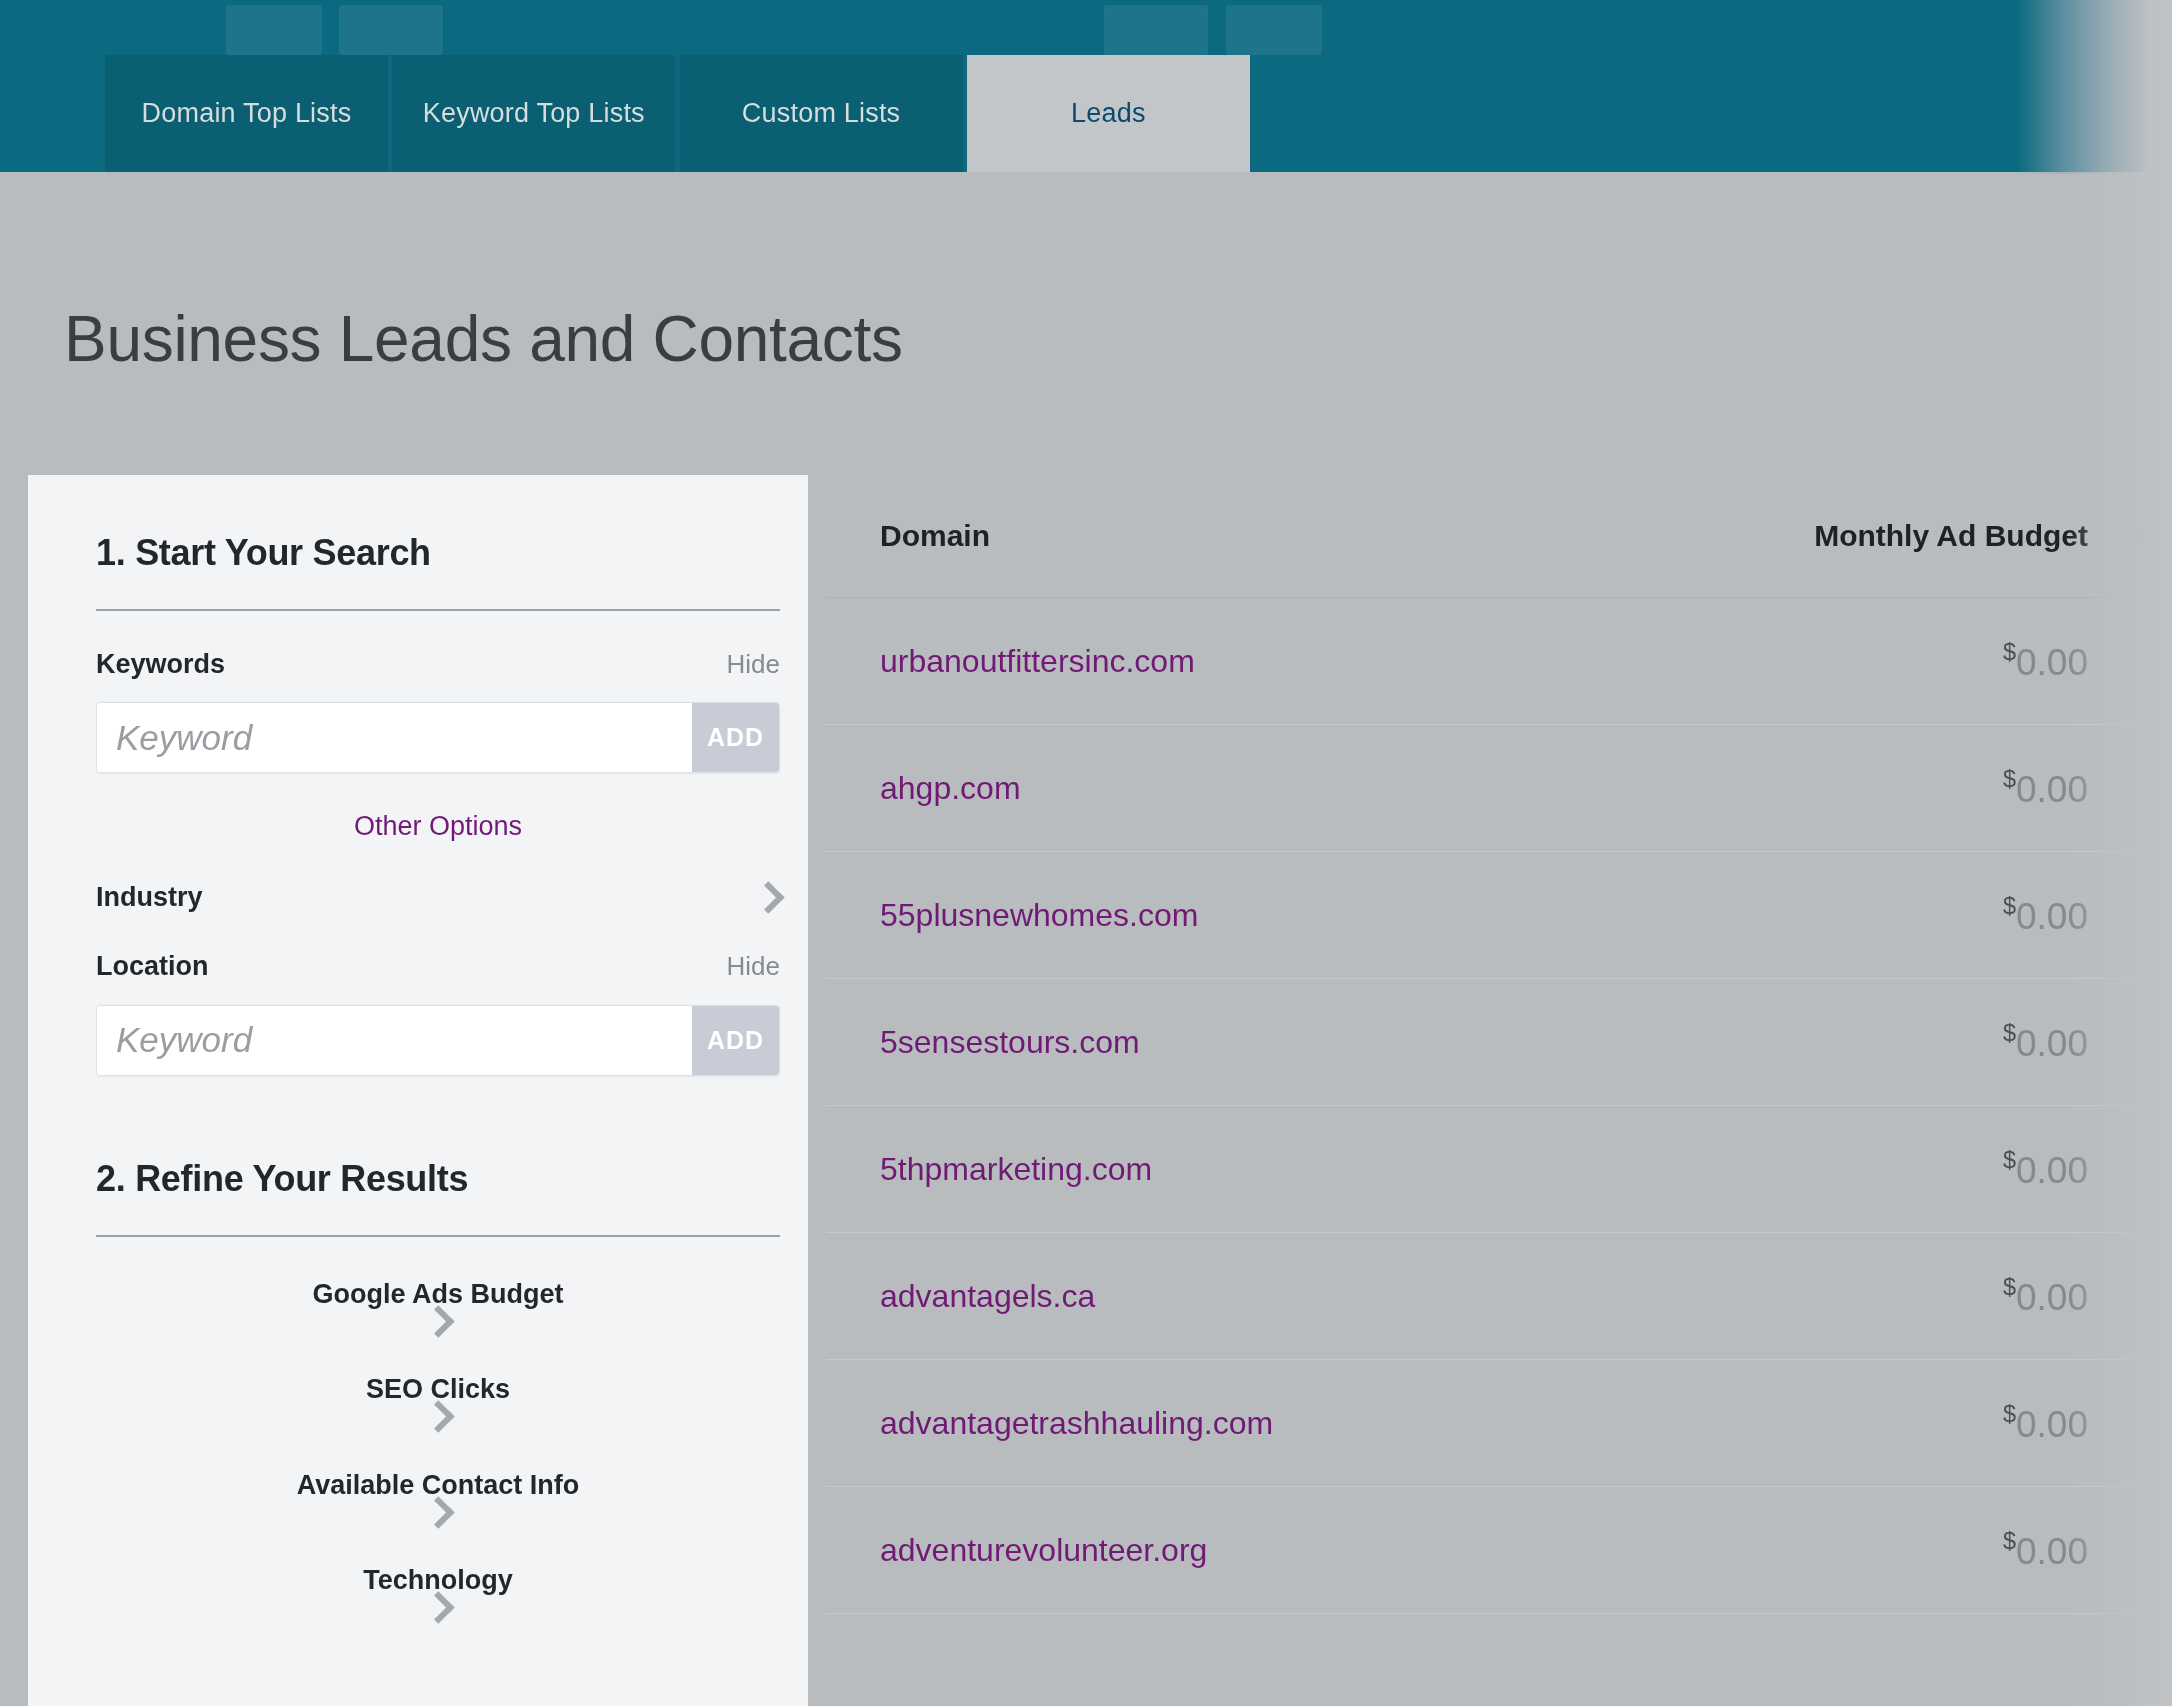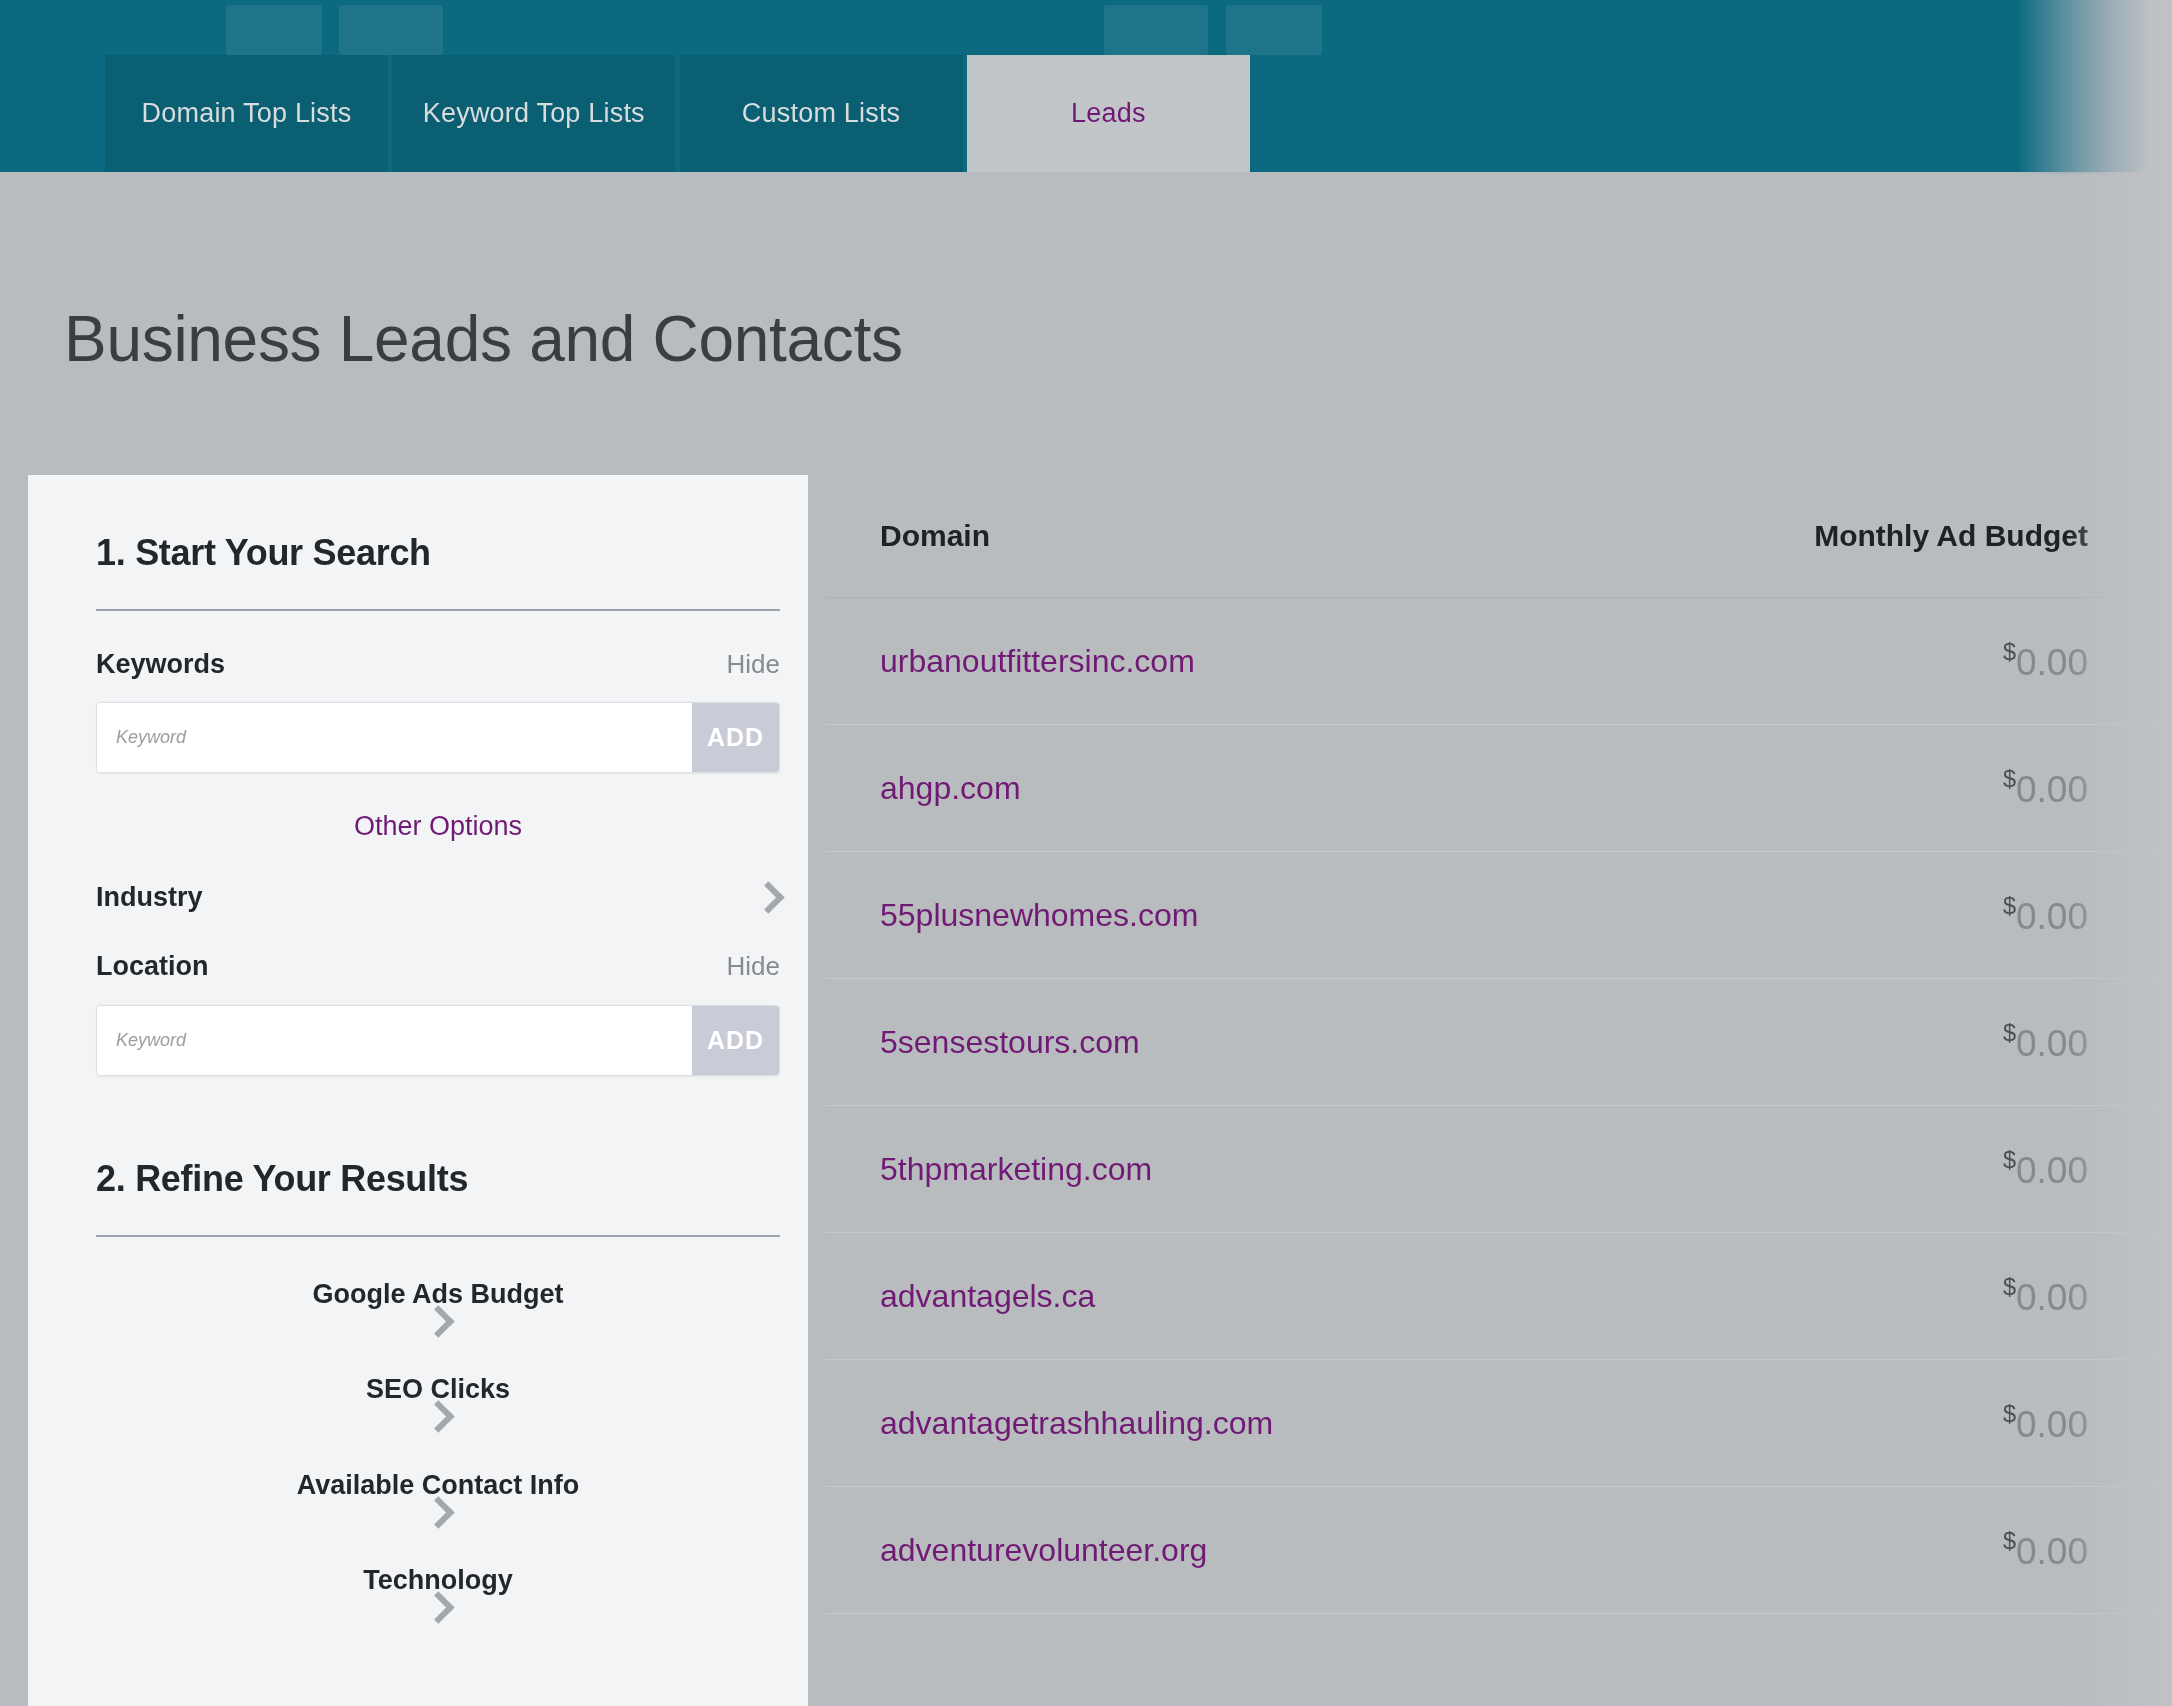--- a/index.html
+++ b/index.html
@@ -37,21 +37,21 @@
     width:283px; height:117px;
     display:flex; align-items:center; justify-content:center;
     color:#d9dcdd; font-size:27px; letter-spacing:0.2px;
     background:#0a5f72;
     margin-right:4.3px;
     cursor:pointer;
     user-select:none;
   }
   .tab.active{
     background:#c3c6c8;
-    color:#701a75;
+    color:#0c4a6e;
     margin-right:0;
   }
 
   
   .edge-fade{
     position:absolute; right:0; top:0; width:156px; height:174px;
     background:linear-gradient(to right,
         rgba(185,188,190,0) 0%,
         rgba(150,170,182,.55) 28%,
         rgba(170,180,188,.85) 55%,
@@ -91,21 +91,21 @@
   .field-hide{ font-size:26px; color:#878b90; cursor:pointer; }
 
   .input-row{
     margin-top:22.6px; height:71px; display:flex;
     border:0.9px solid #dcdfe4; border-radius:4.3px; overflow:hidden;
     background:#fff;
     box-shadow:0 0.9px 1.7px rgba(0,0,0,.06);
   }
   .input-row input{
     flex:1; border:0; outline:0; background:#fff;
-    font-size:18px; font-style:italic; color:#4a4d50;
+    font-size:35px; font-style:italic; color:#4a4d50;
     padding:0 19px;
     font-family:"Liberation Sans", sans-serif;
   }
   .input-row input::placeholder{ color:#9a9da1; font-style:italic; }
   .add-btn{
     width:87px; background:#c9ccd6; color:#ffffff;
     font-size:25px; font-weight:bold; letter-spacing:0.9px;
     display:flex; align-items:center; justify-content:center;
     cursor:pointer; user-select:none;
   }

